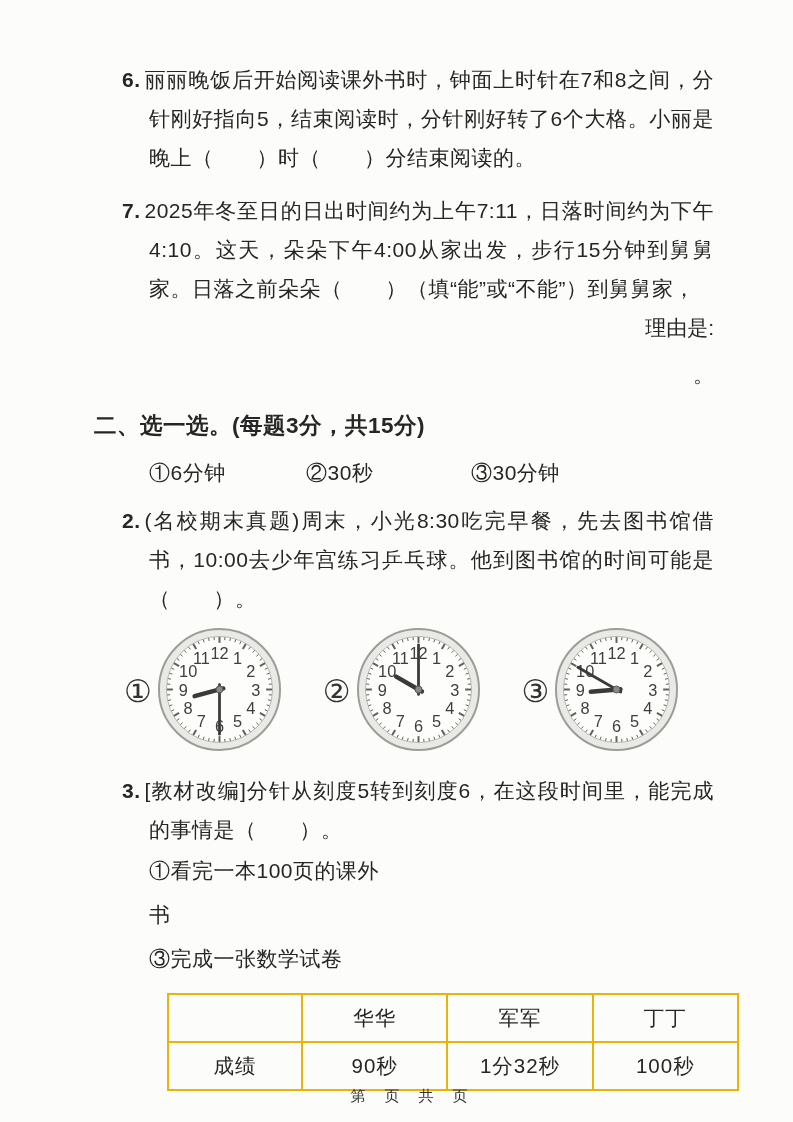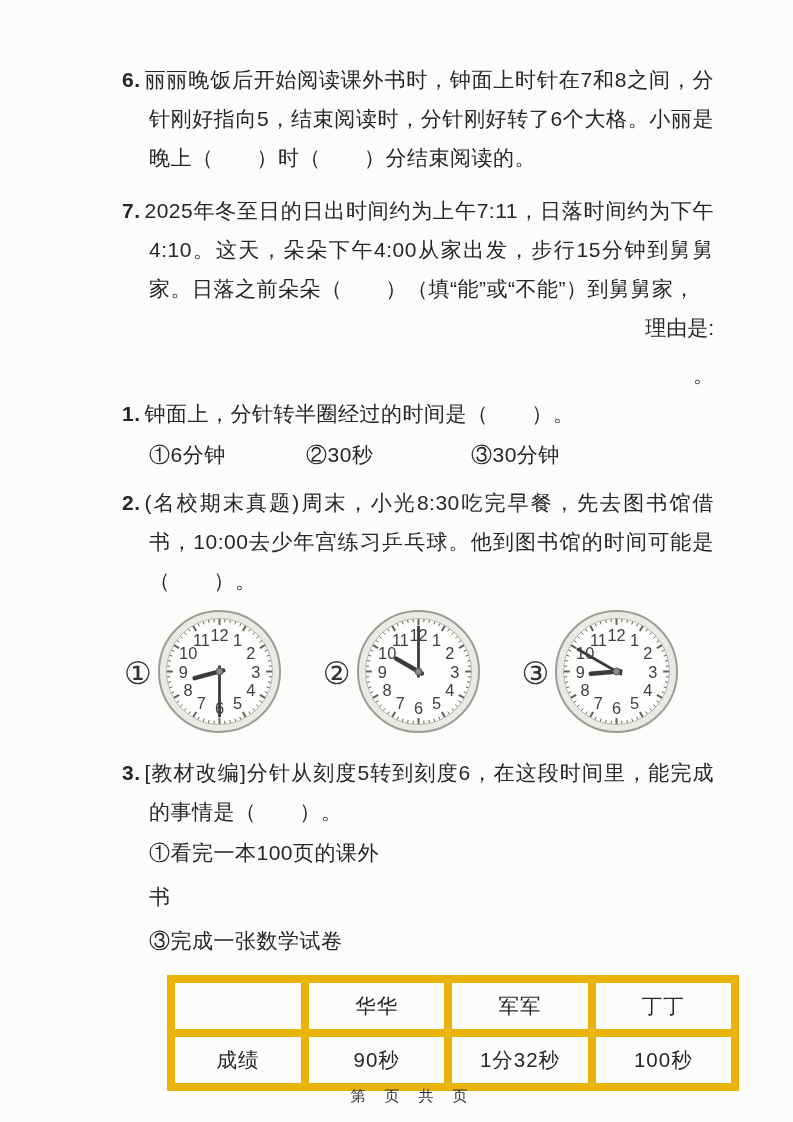--- a/index.html
+++ b/index.html
@@ -73,21 +73,21 @@
     line-height:1;
   }
   
   .score-table{
     border-collapse:collapse;
     margin:12px 0 10px 45px;
     width:572px;
     table-layout:fixed;
   }
   .score-table td{
-    border:8px solid #eab308;
+    border:2px solid #eab308;
     height:44px;
     text-align:center;
     font-size:20.5px;
     letter-spacing:1px;
   }
   .score-table col.c1{width:134px;}
   .footer{
     position:absolute;
     bottom:16px;left:0;right:0;
     text-align:center;
@@ -105,23 +105,23 @@
 
     <p class="q fillq"><span class="qnum">6.</span><span>丽丽晚饭后开始阅读课外书时，钟面上时针在7和8之间，分针刚好指向5，结束阅读时，分针刚好转了6个大格。小丽是晚上（　　）时（　　）分结束阅读的。</span></p>
 
     <p class="q"><span class="qnum">7.</span><span>2025年冬至日的日出时间约为上午7:11，日落时间约为下午4:10。这天，朵朵下午4:00从家出发，步行15分钟到舅舅家。日落之前朵朵（　　）（填“能”或“不能”）到舅舅家，</span></p>
     <div class="reason-line">
       <span>理由是:</span>
       <span class="blank-line"></span>
       <span>。</span>
     </div>
 
+    <h2 class="section-title">二、选一选。(每题3分，共15分)</h2>
 
     <div class="qblock">
-      <p class="q"><span class="qnum">1.</span><span>钟面上，分针转半圈经过的时间是（　　）。</span></p>
       <div class="opts-row">
         <span class="opt-w1">①6分钟</span>
         <span class="opt-w2">②30秒</span>
         <span>③30分钟</span>
       </div>
     </div>
 
     <div class="qblock">
       <p class="q"><span class="qnum">2.</span><span>(名校期末真题)周末，小光8:30吃完早餐，先去图书馆借书，10:00去少年宫练习乒乓球。他到图书馆的时间可能是（　　）。</span></p>
       <div class="clocks-row">

